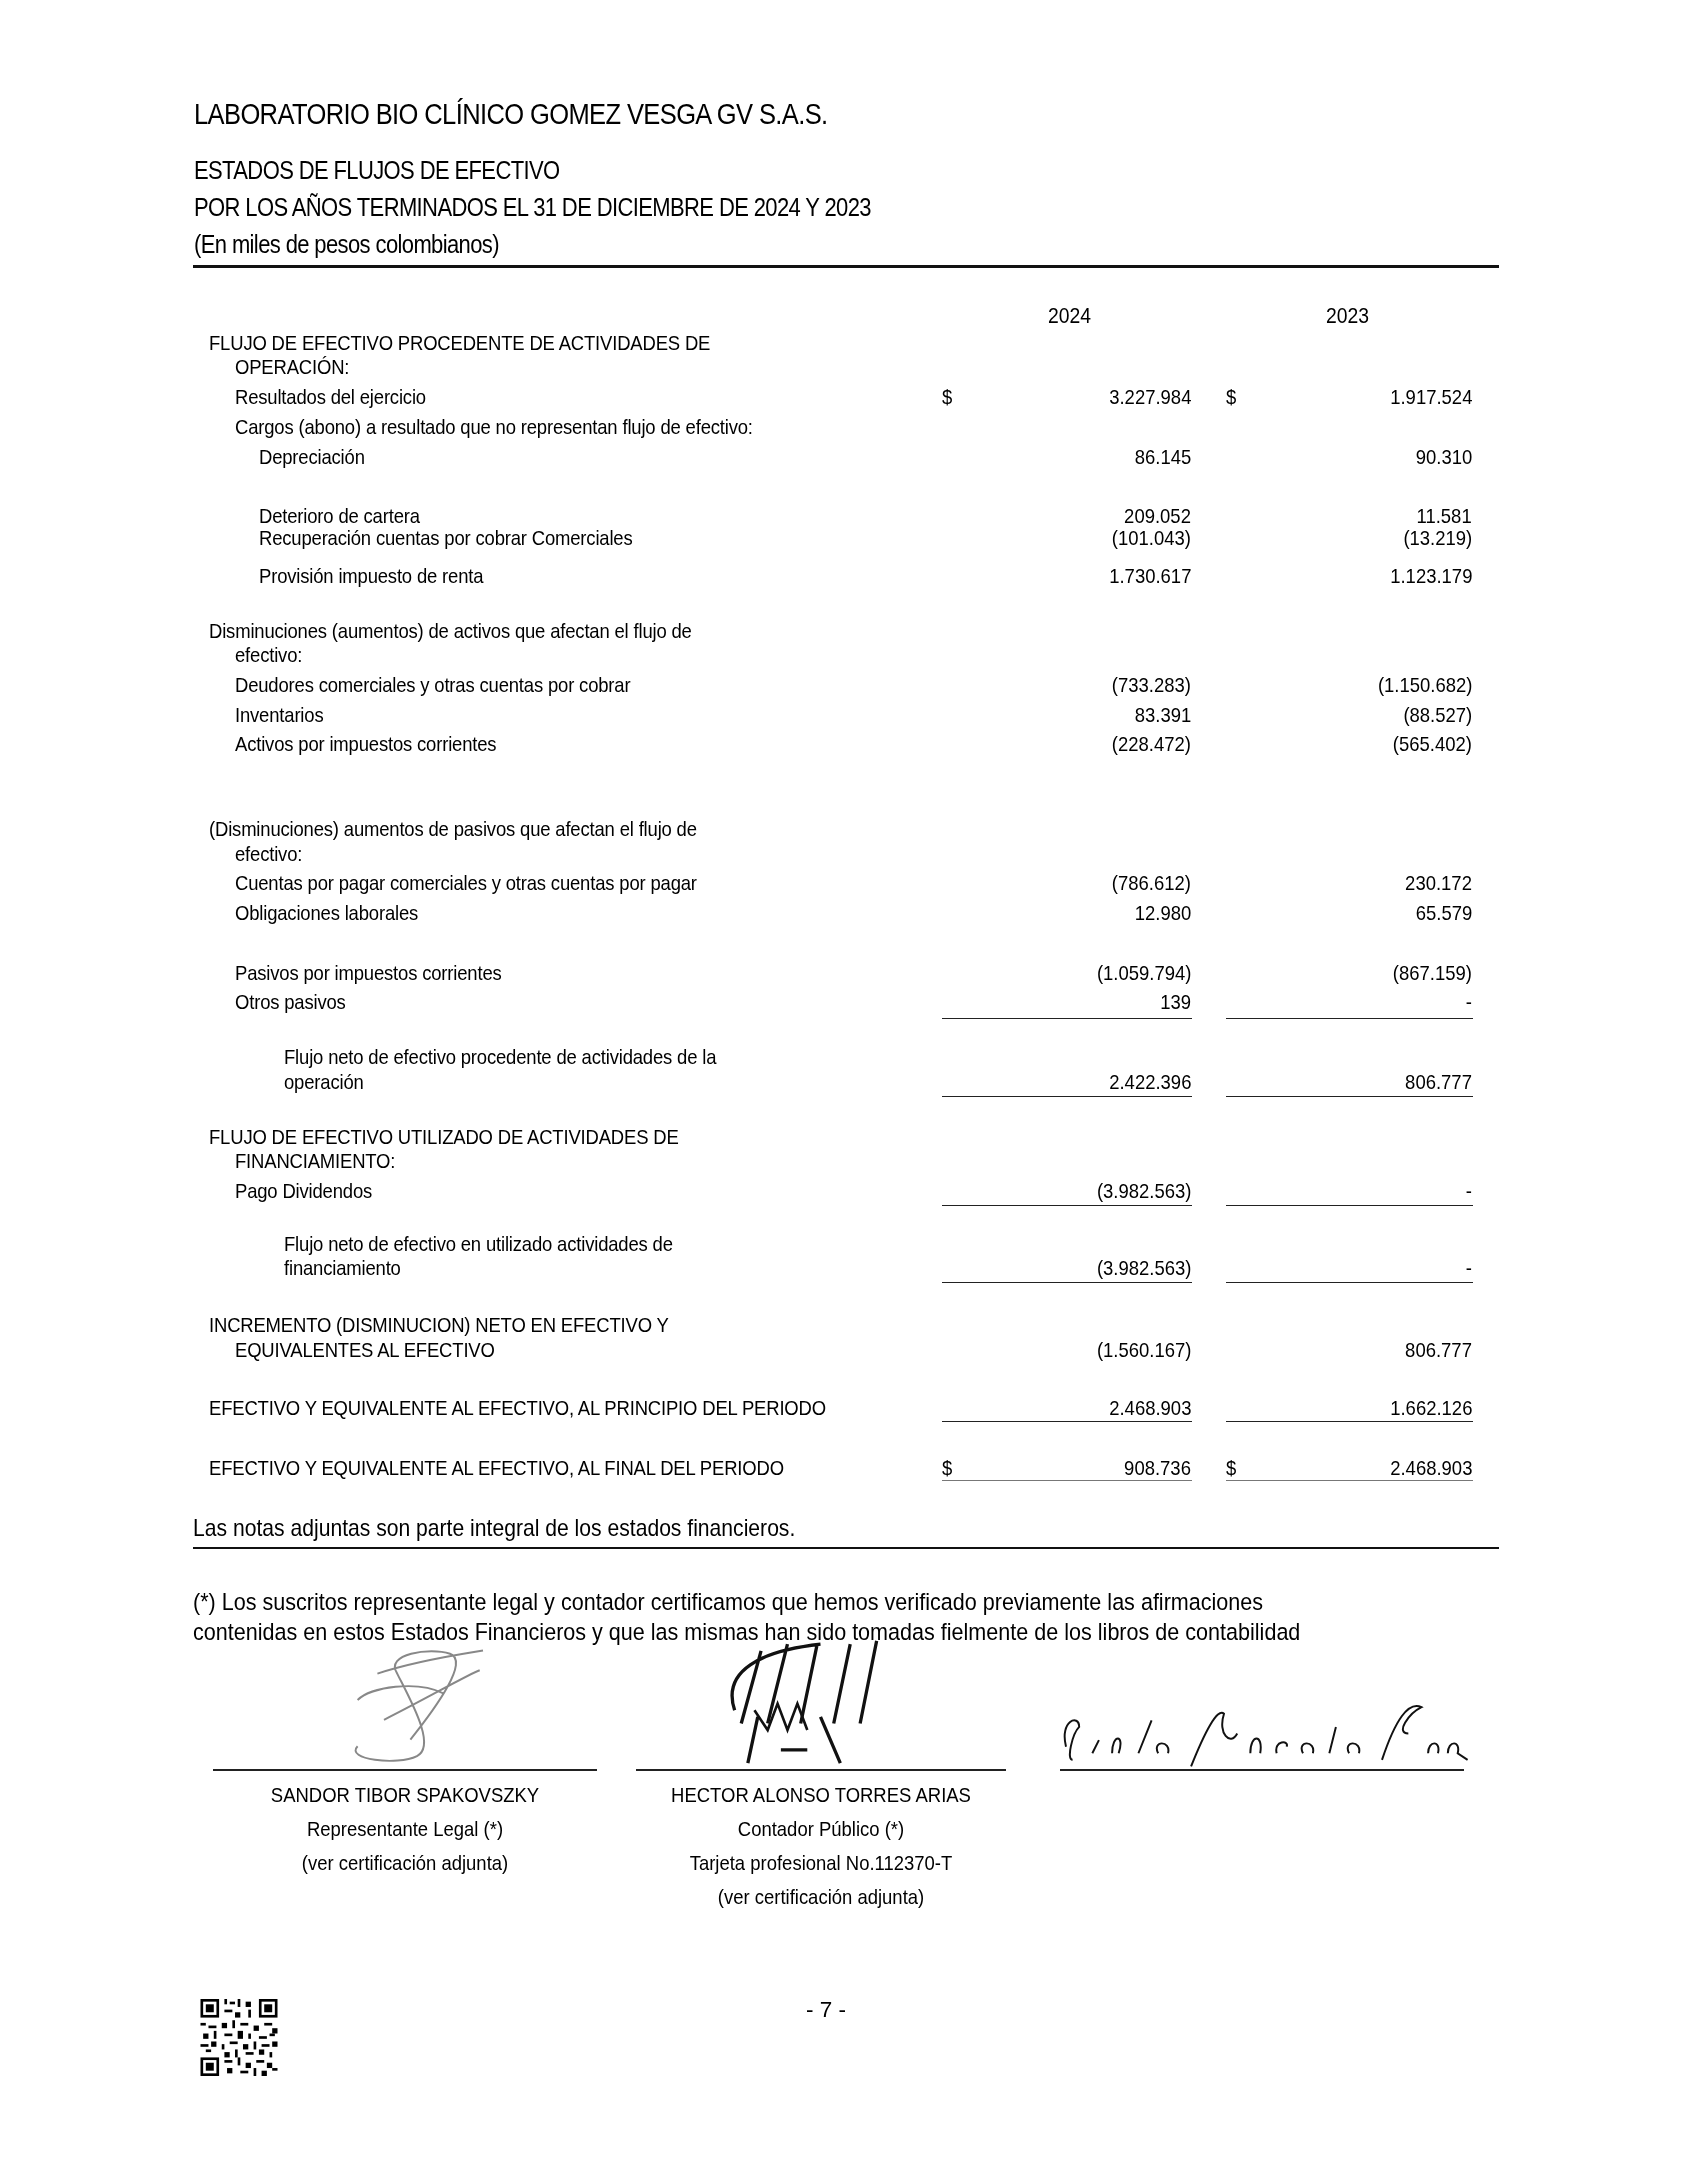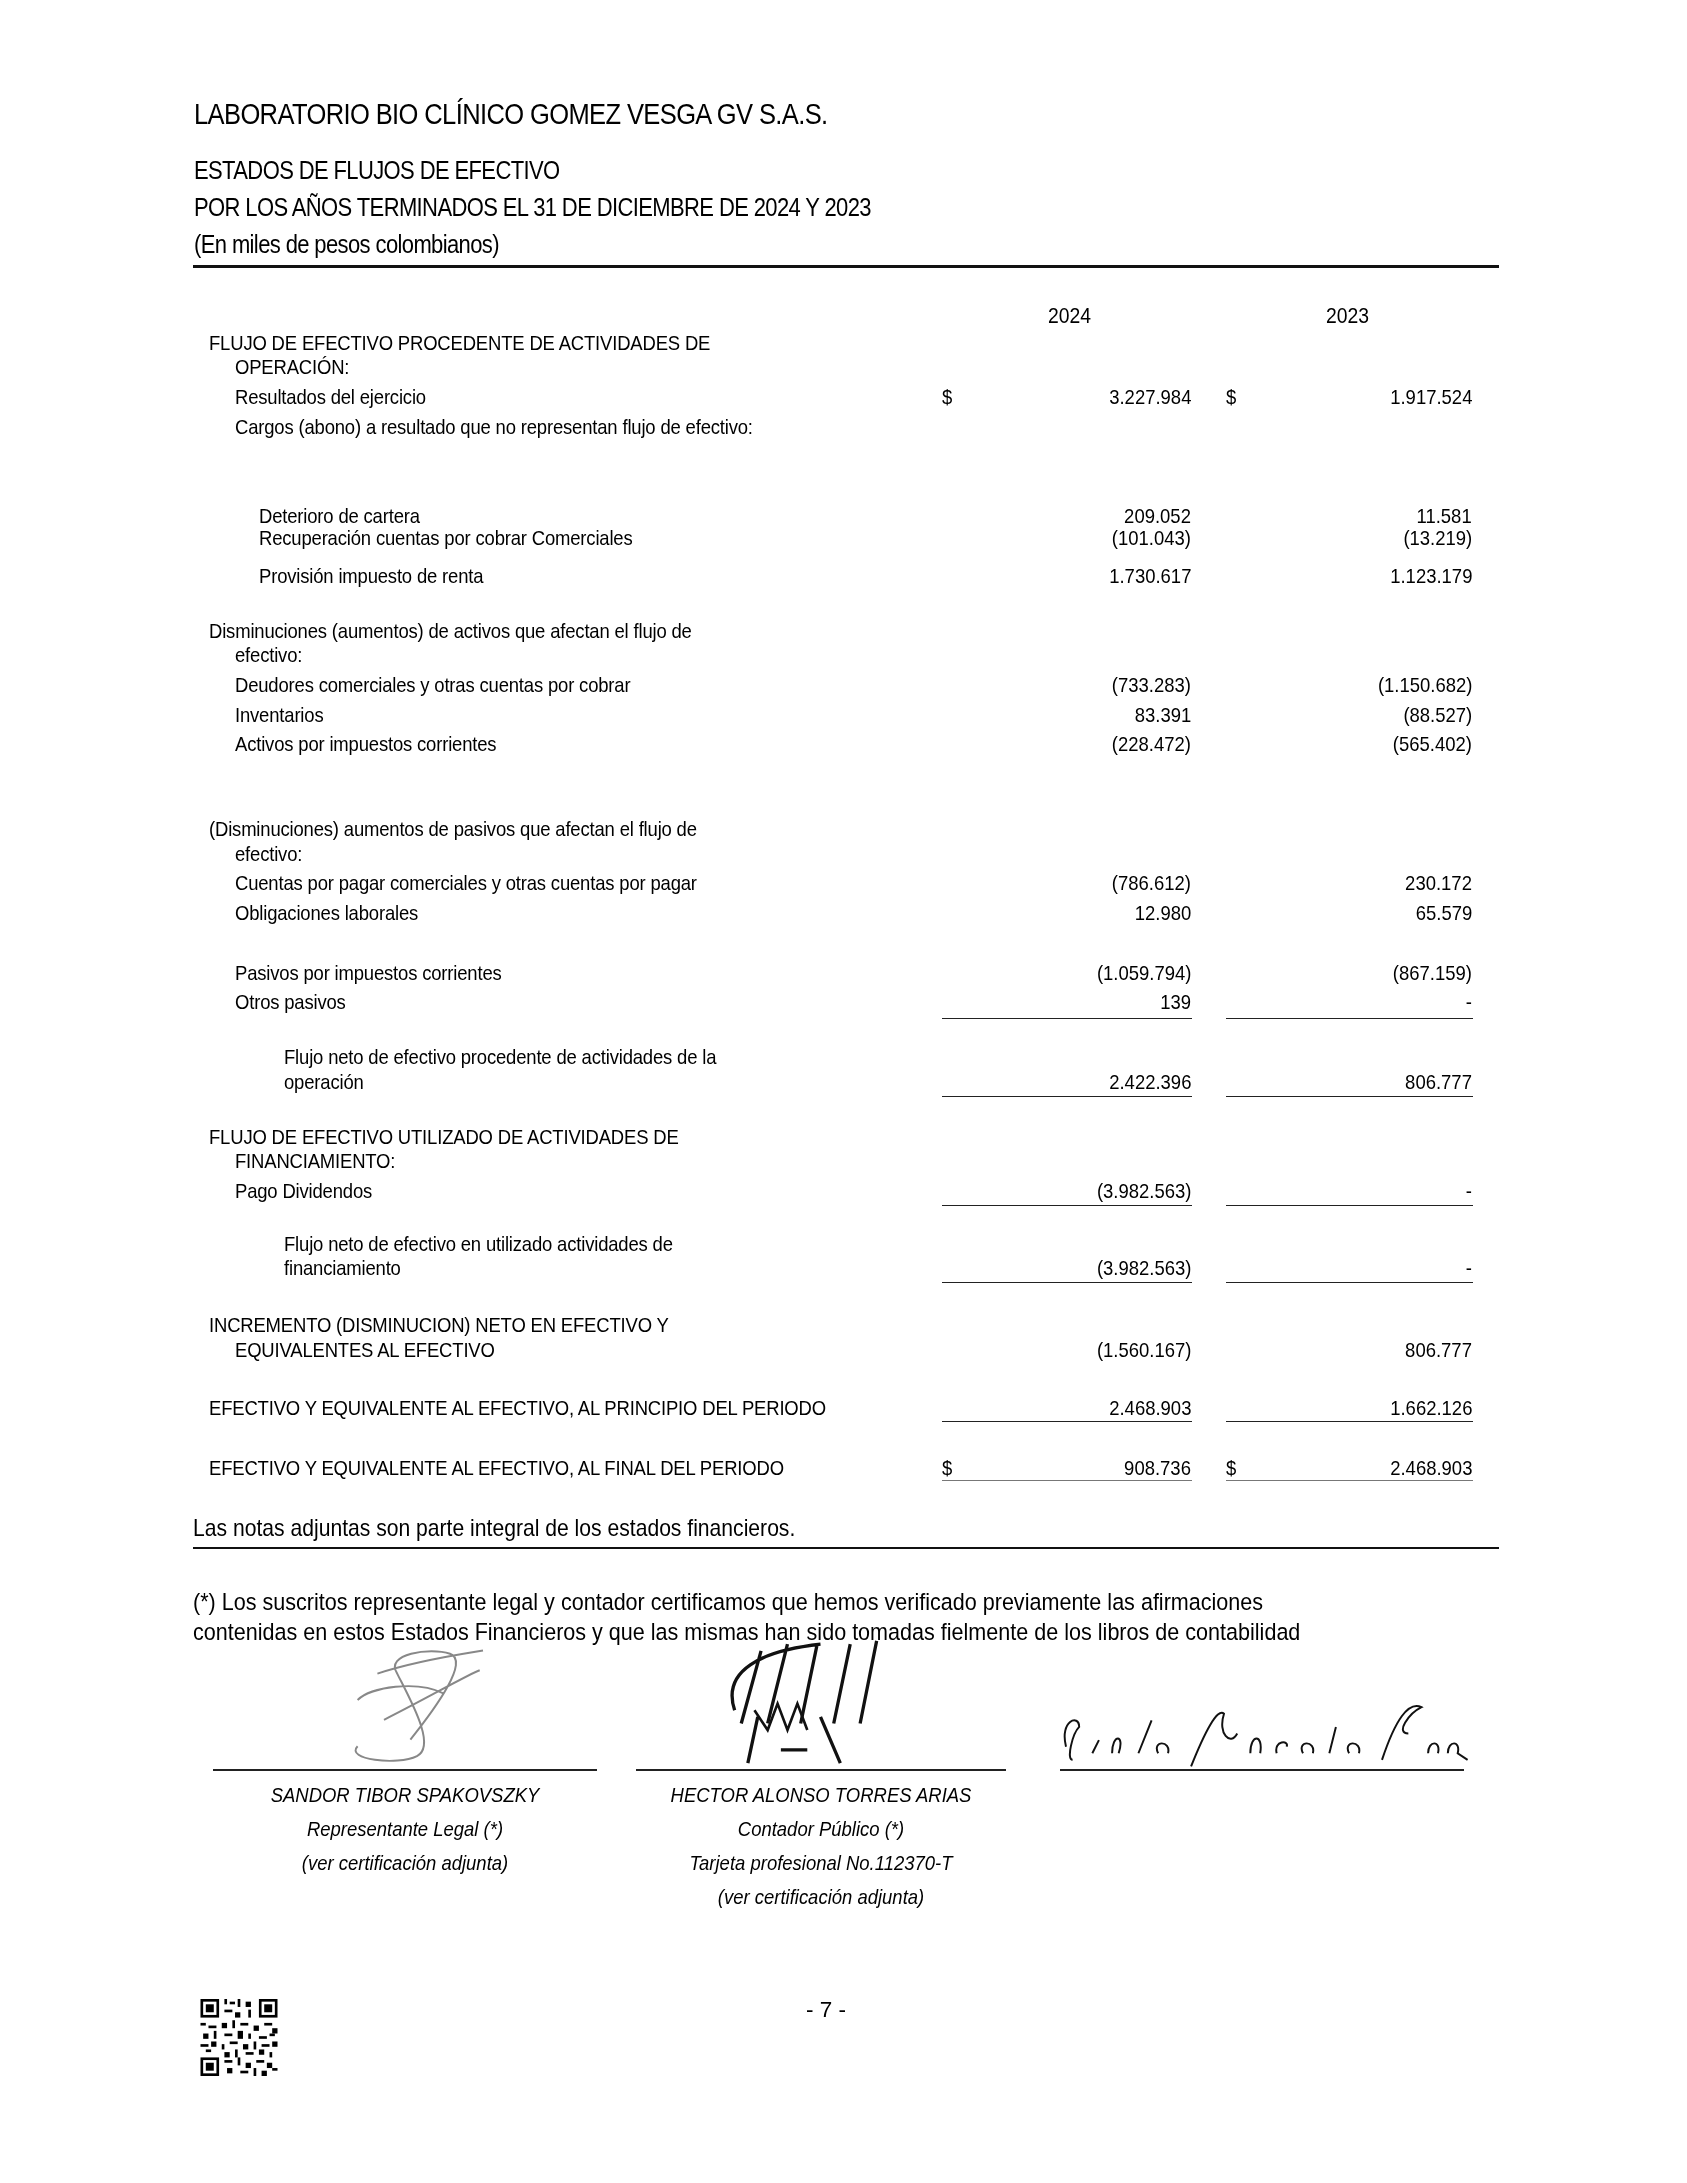--- a/index.html
+++ b/index.html
@@ -19,21 +19,21 @@
   .lvl0 { left:209px; }
   .lvl1 { left:235px; }
   .lvl2 { left:259px; }
   .lvl3 { left:284px; }
   .c1cur { left:942px; }
   .c1num { right:496px; }
   .c2cur { left:1226px; }
   .c2num { right:215px; }
   .para { position:absolute; left:193px; font-size:24.5px; white-space:nowrap; transform:scaleX(0.88); transform-origin:left top; }
   .sig-line { position:absolute; top:1769px; height:2px; background:#222; }
-  .sig-block { position:absolute; top:1778px; text-align:center; font-size:21px; line-height:34px;font-style:italic; }
+  .sig-block { position:absolute; top:1778px; text-align:center; font-size:21px; line-height:34px; }
   .sig-block div { transform:scaleX(0.88); white-space:nowrap; }
   .sig { position:absolute; }
   .pageno { position:absolute; left:806px; top:1997px; font-size:22.5px; }
   .qr { position:absolute; left:200px; top:1999px; width:78px; height:77px; }
 </style>
 </head>
 <body>
 
 <div class="page">
 
@@ -52,20 +52,25 @@
   <div class="row" style="top:385px">
     <div class="lbl lvl1">Resultados del ejercicio</div>
     <div class="cur c1cur">$</div>
     <div class="num c1num">3.227.984</div>
     <div class="cur c2cur">$</div>
     <div class="num c2num">1.917.524</div>
   </div>
 
   <div class="lbl lvl1" style="top:415px">Cargos (abono) a resultado que no representan flujo de   efectivo:</div>
 
+  <div class="row" style="top:445px">
+    <div class="lbl lvl2">Depreciación</div>
+    <div class="num c1num">86.145</div>
+    <div class="num c2num">90.310</div>
+  </div>
   <div class="row" style="top:504px">
     <div class="lbl lvl2">Deterioro de cartera</div>
     <div class="num c1num">209.052</div>
     <div class="num c2num">11.581</div>
   </div>
   <div class="row" style="top:526px">
     <div class="lbl lvl2">Recuperación cuentas por cobrar Comerciales</div>
     <div class="num c1num">(101.043)</div>
     <div class="num c2num">(13.219)</div>
   </div>

